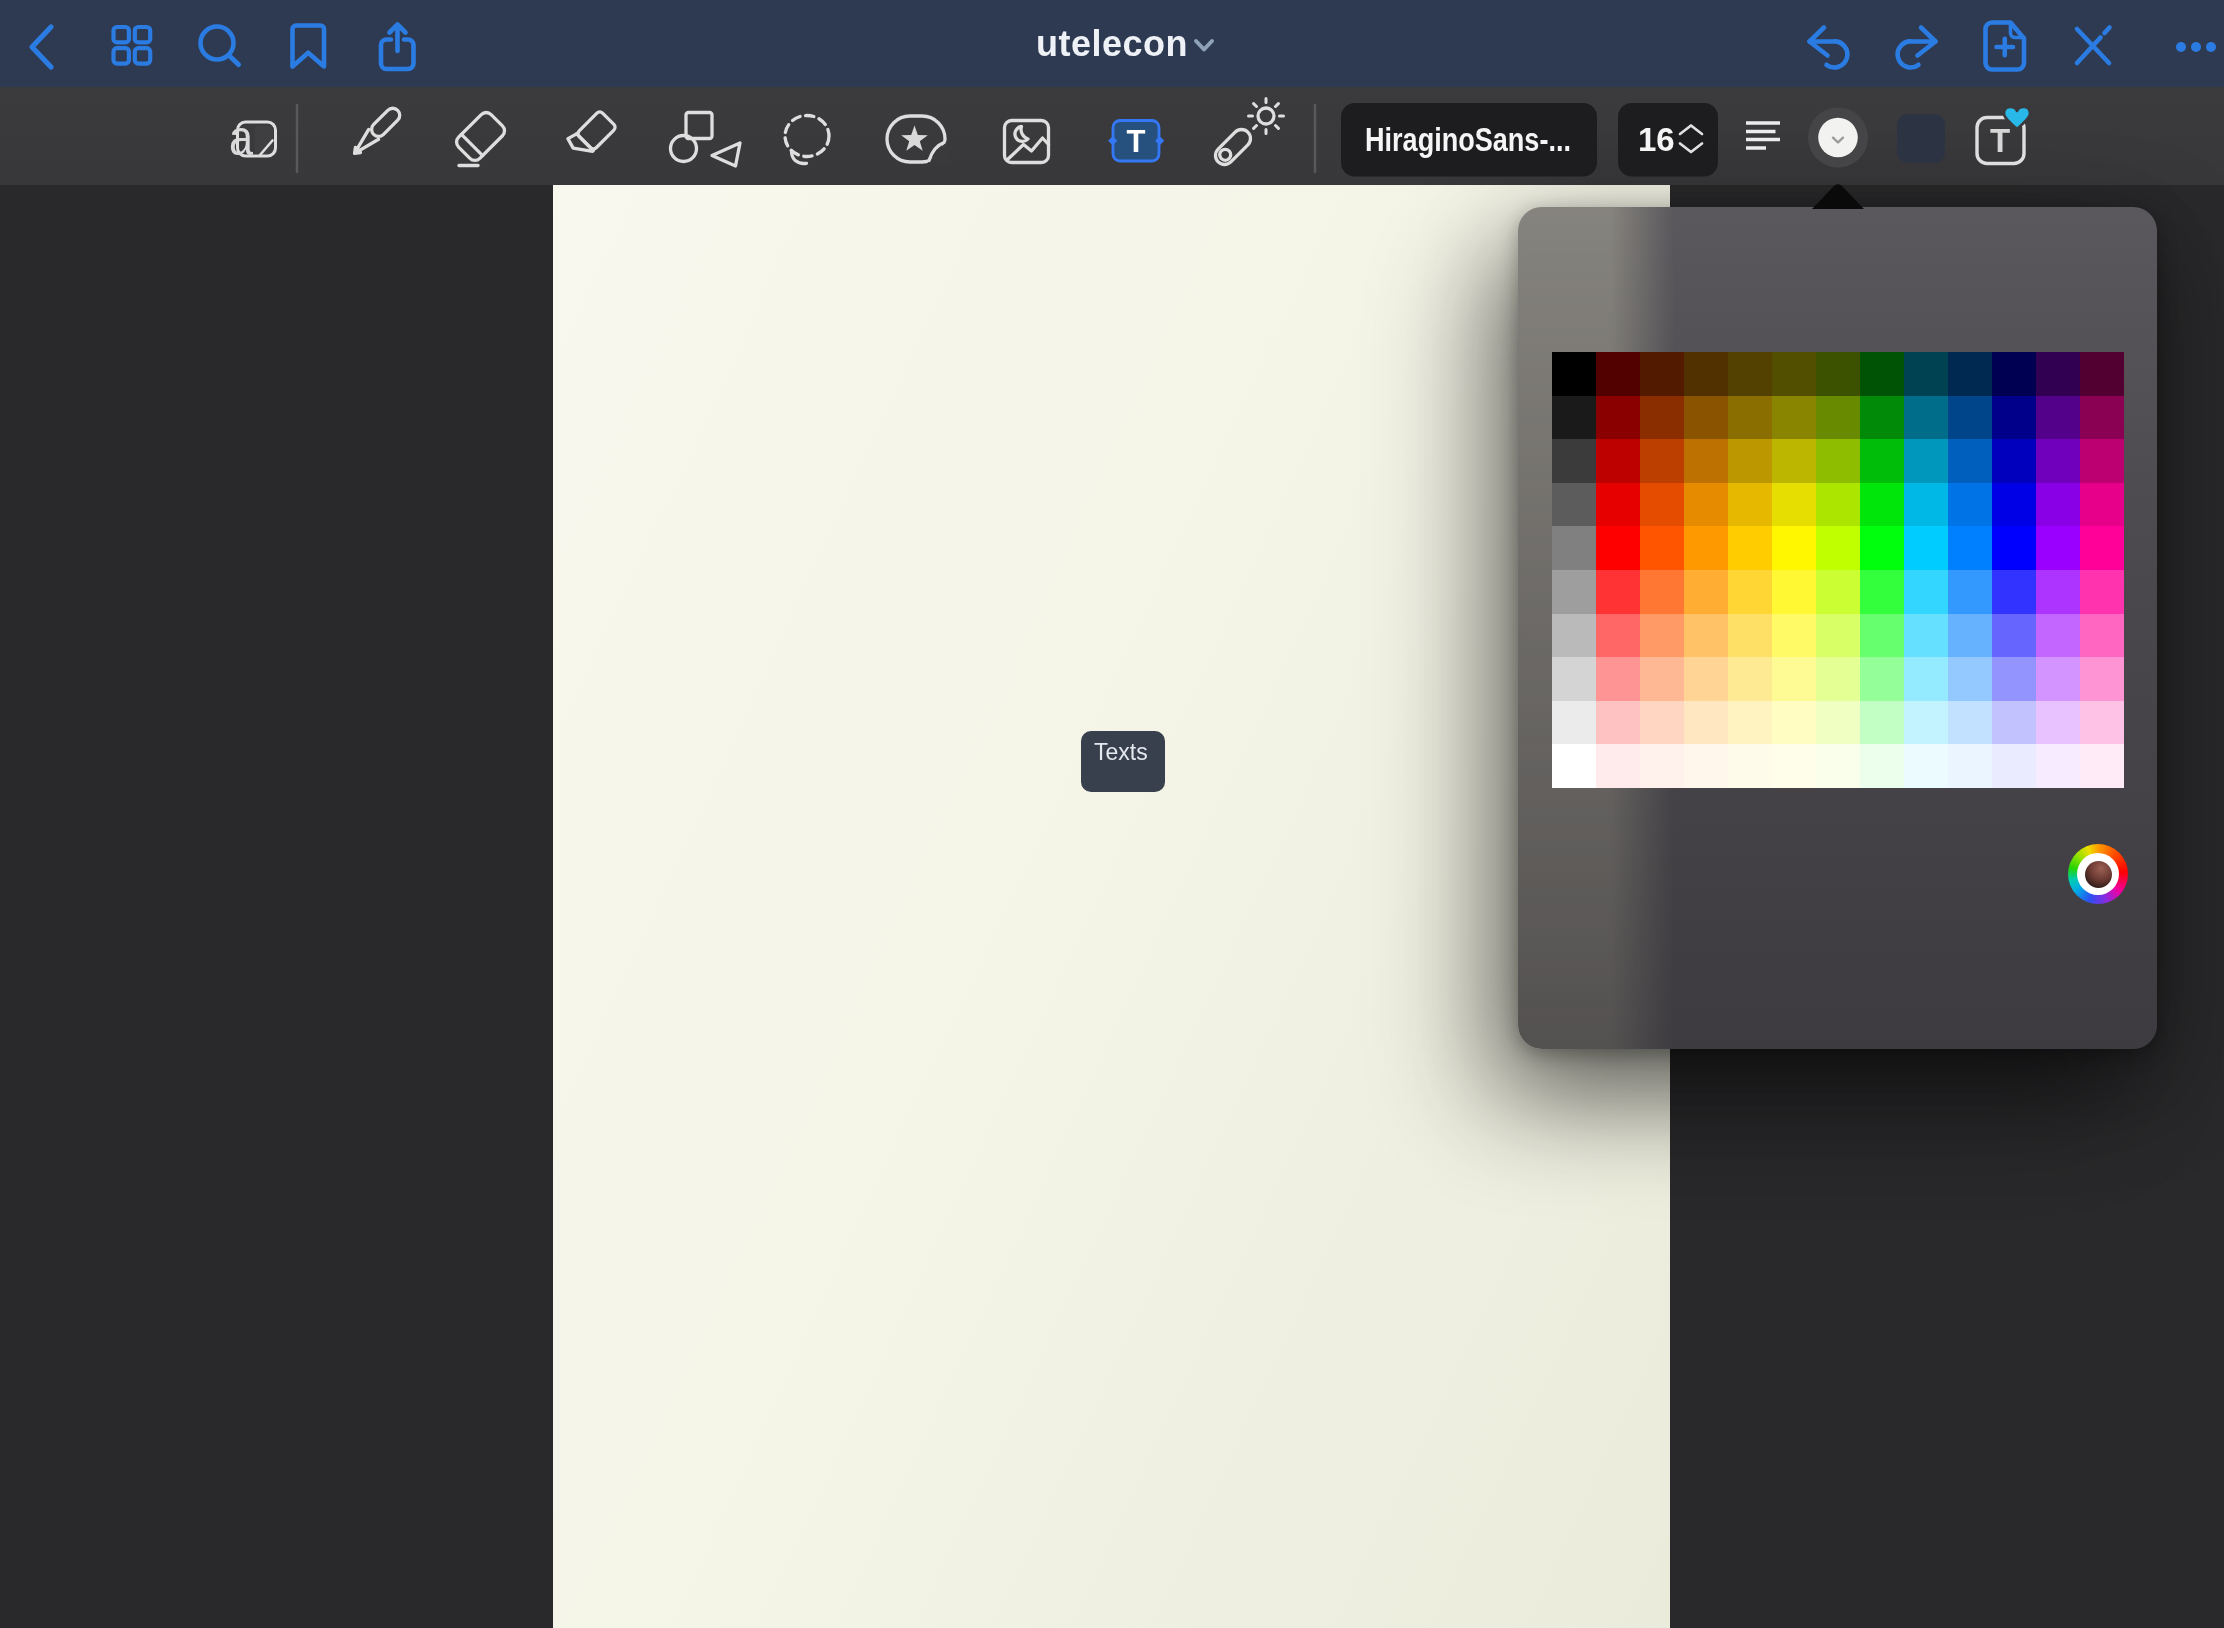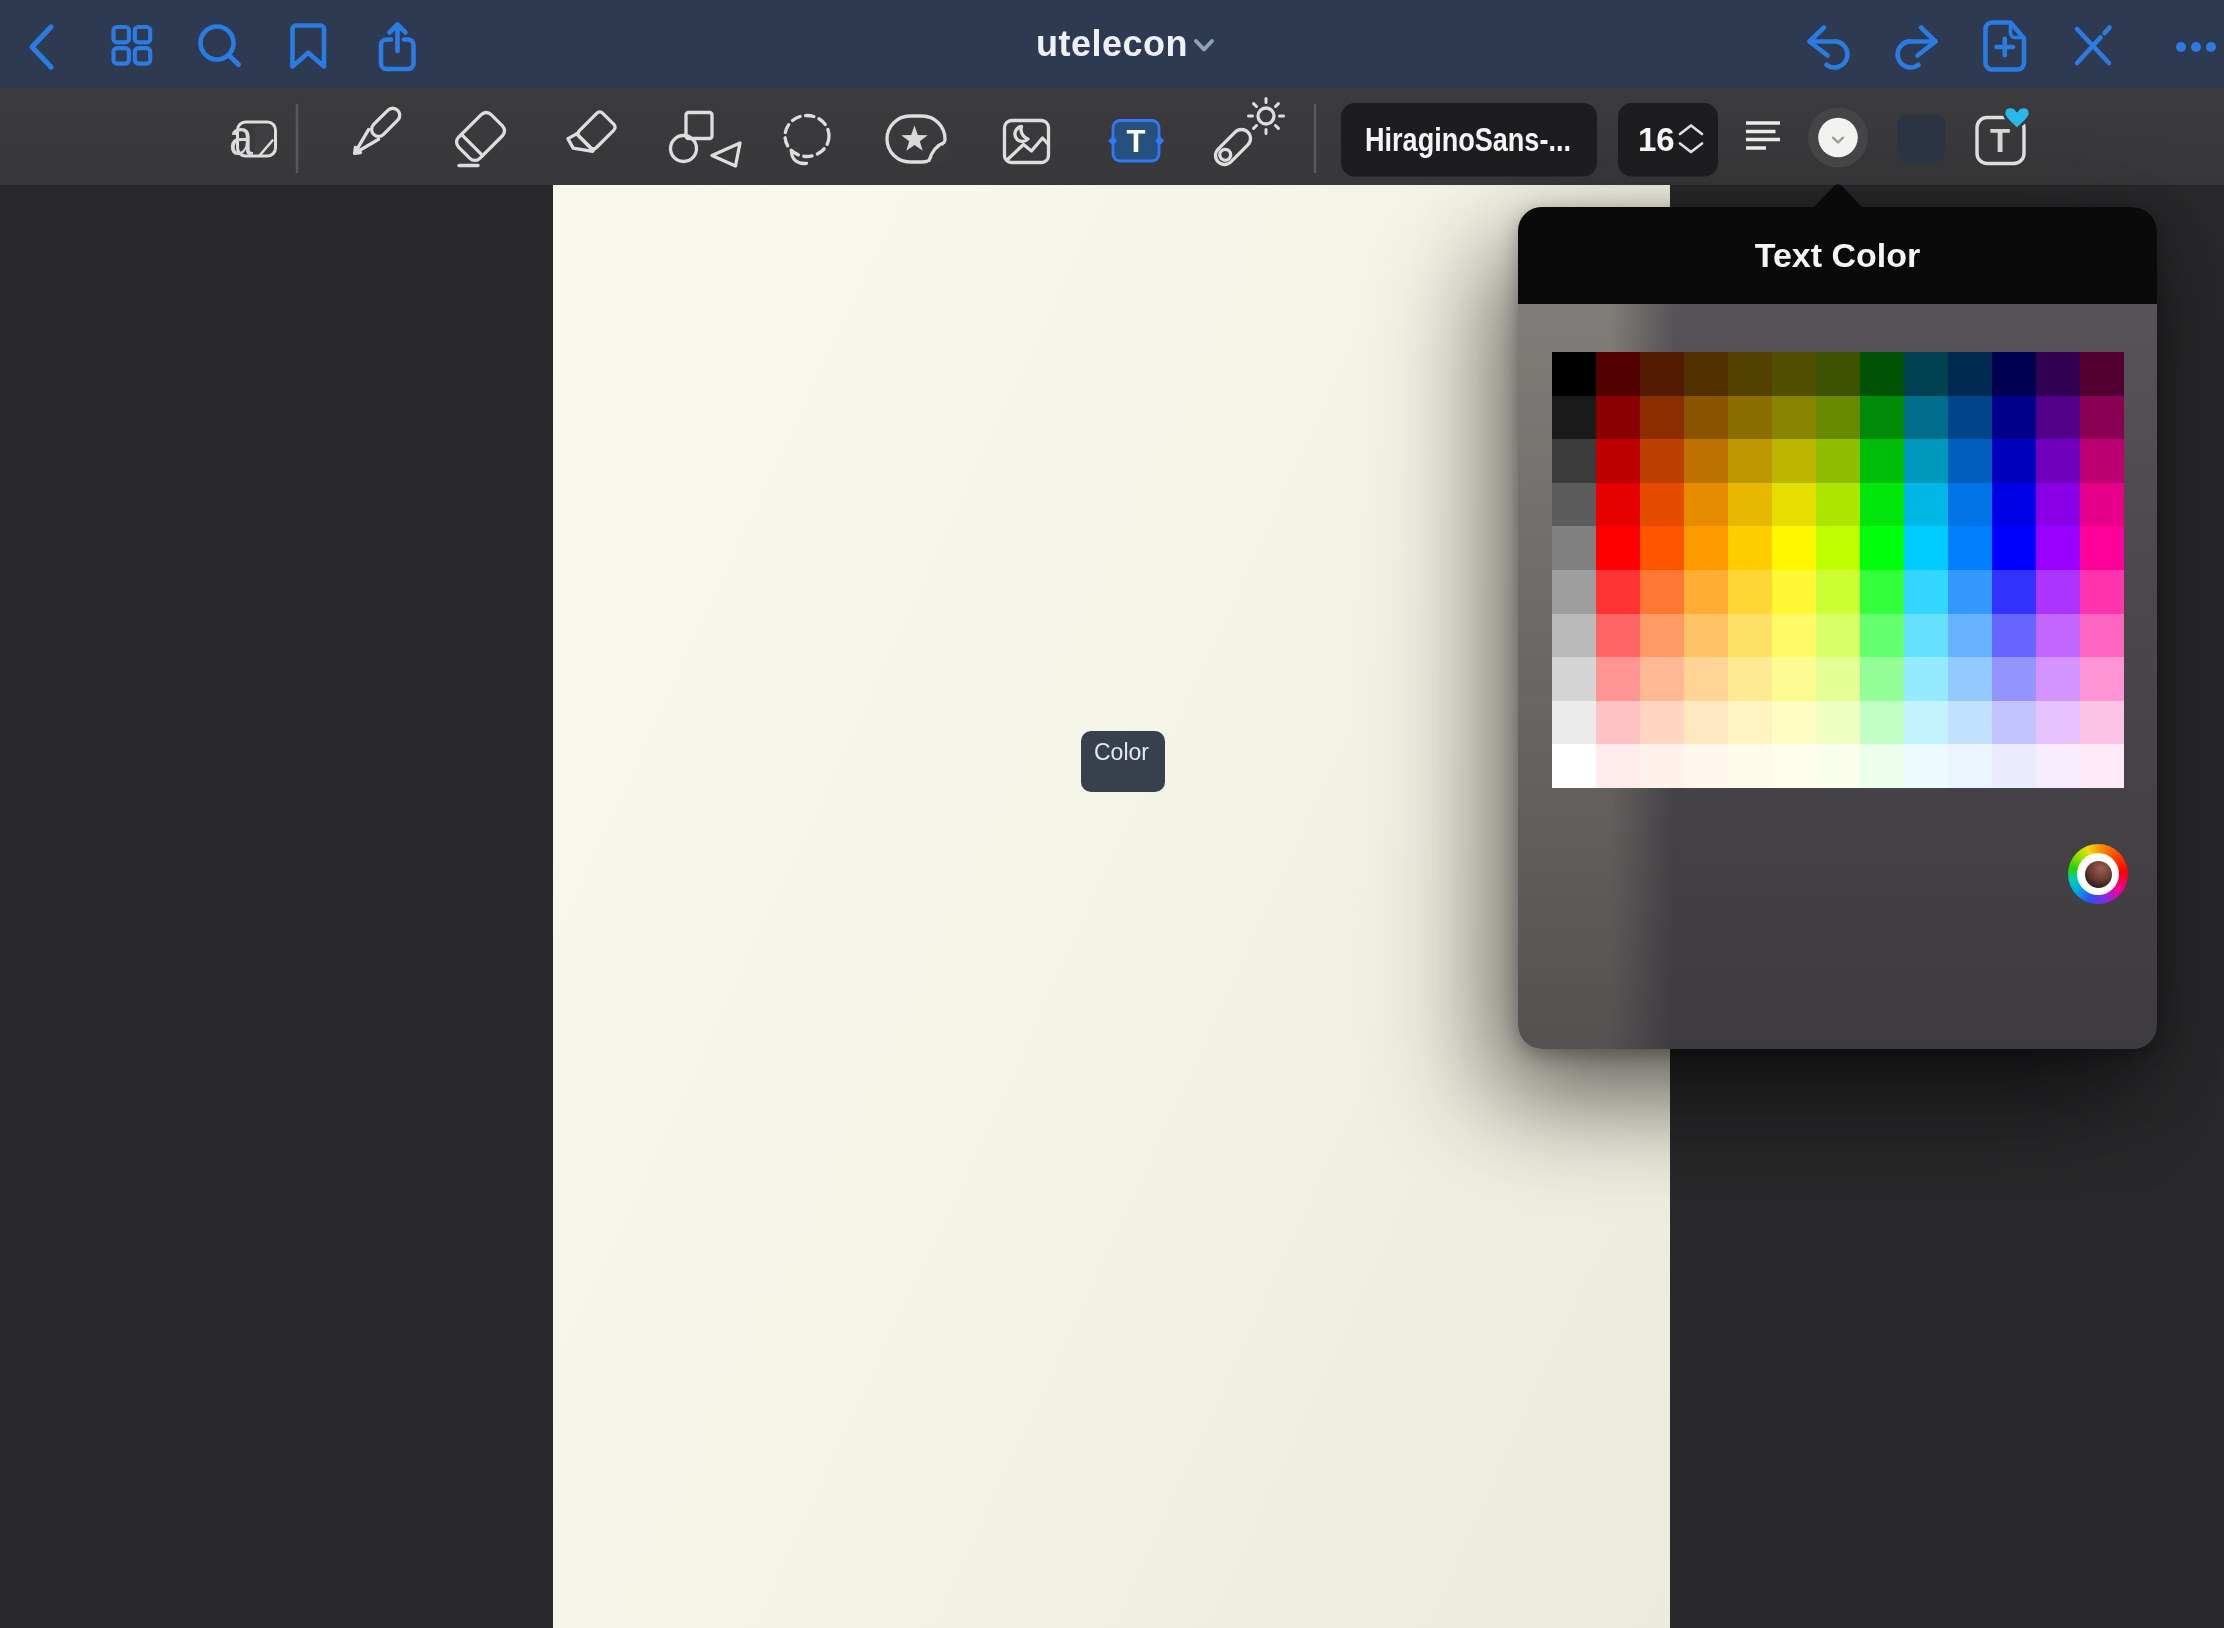--- a/index.html
+++ b/index.html
@@ -22,24 +22,23 @@
 #wheel .w3{position:absolute;left:16.5px;top:16.5px;width:27px;height:27px;border-radius:50%;background:radial-gradient(circle at 60% 28%,#9a6054 0%,#6b3a32 45%,#2e1b18 80%,#1c100e 100%)}
 #seg{position:absolute;left:104px;top:762px;width:430px;height:64px;border-radius:16px;background:#504e55}
 #seg .sel{position:absolute;left:220px;top:2px;width:208px;height:60px;border-radius:14px;background:#8a8890}
 #seg span{position:absolute;top:0;height:64px;line-height:64px;width:215px;text-align:center;font-size:31px;font-weight:500;color:#fff}
 text{font-family:"Liberation Sans",sans-serif}
 </style></head>
 <body>
 <div id="topbar"></div>
 <div id="toolbar"></div>
 <div id="page"></div>
-<div id="textsbox">Color</div>
+<div id="textsbox">Texts</div>
 <div id="popup">
   <div class="tint"></div>
-  <div id="phead">Text Color</div>
   <div id="grid">
       <i style="background:#000000"></i>
       <i style="background:#520000"></i>
       <i style="background:#521b00"></i>
       <i style="background:#523100"></i>
       <i style="background:#524100"></i>
       <i style="background:#524f00"></i>
       <i style="background:#3d5200"></i>
       <i style="background:#005204"></i>
       <i style="background:#004152"></i>

